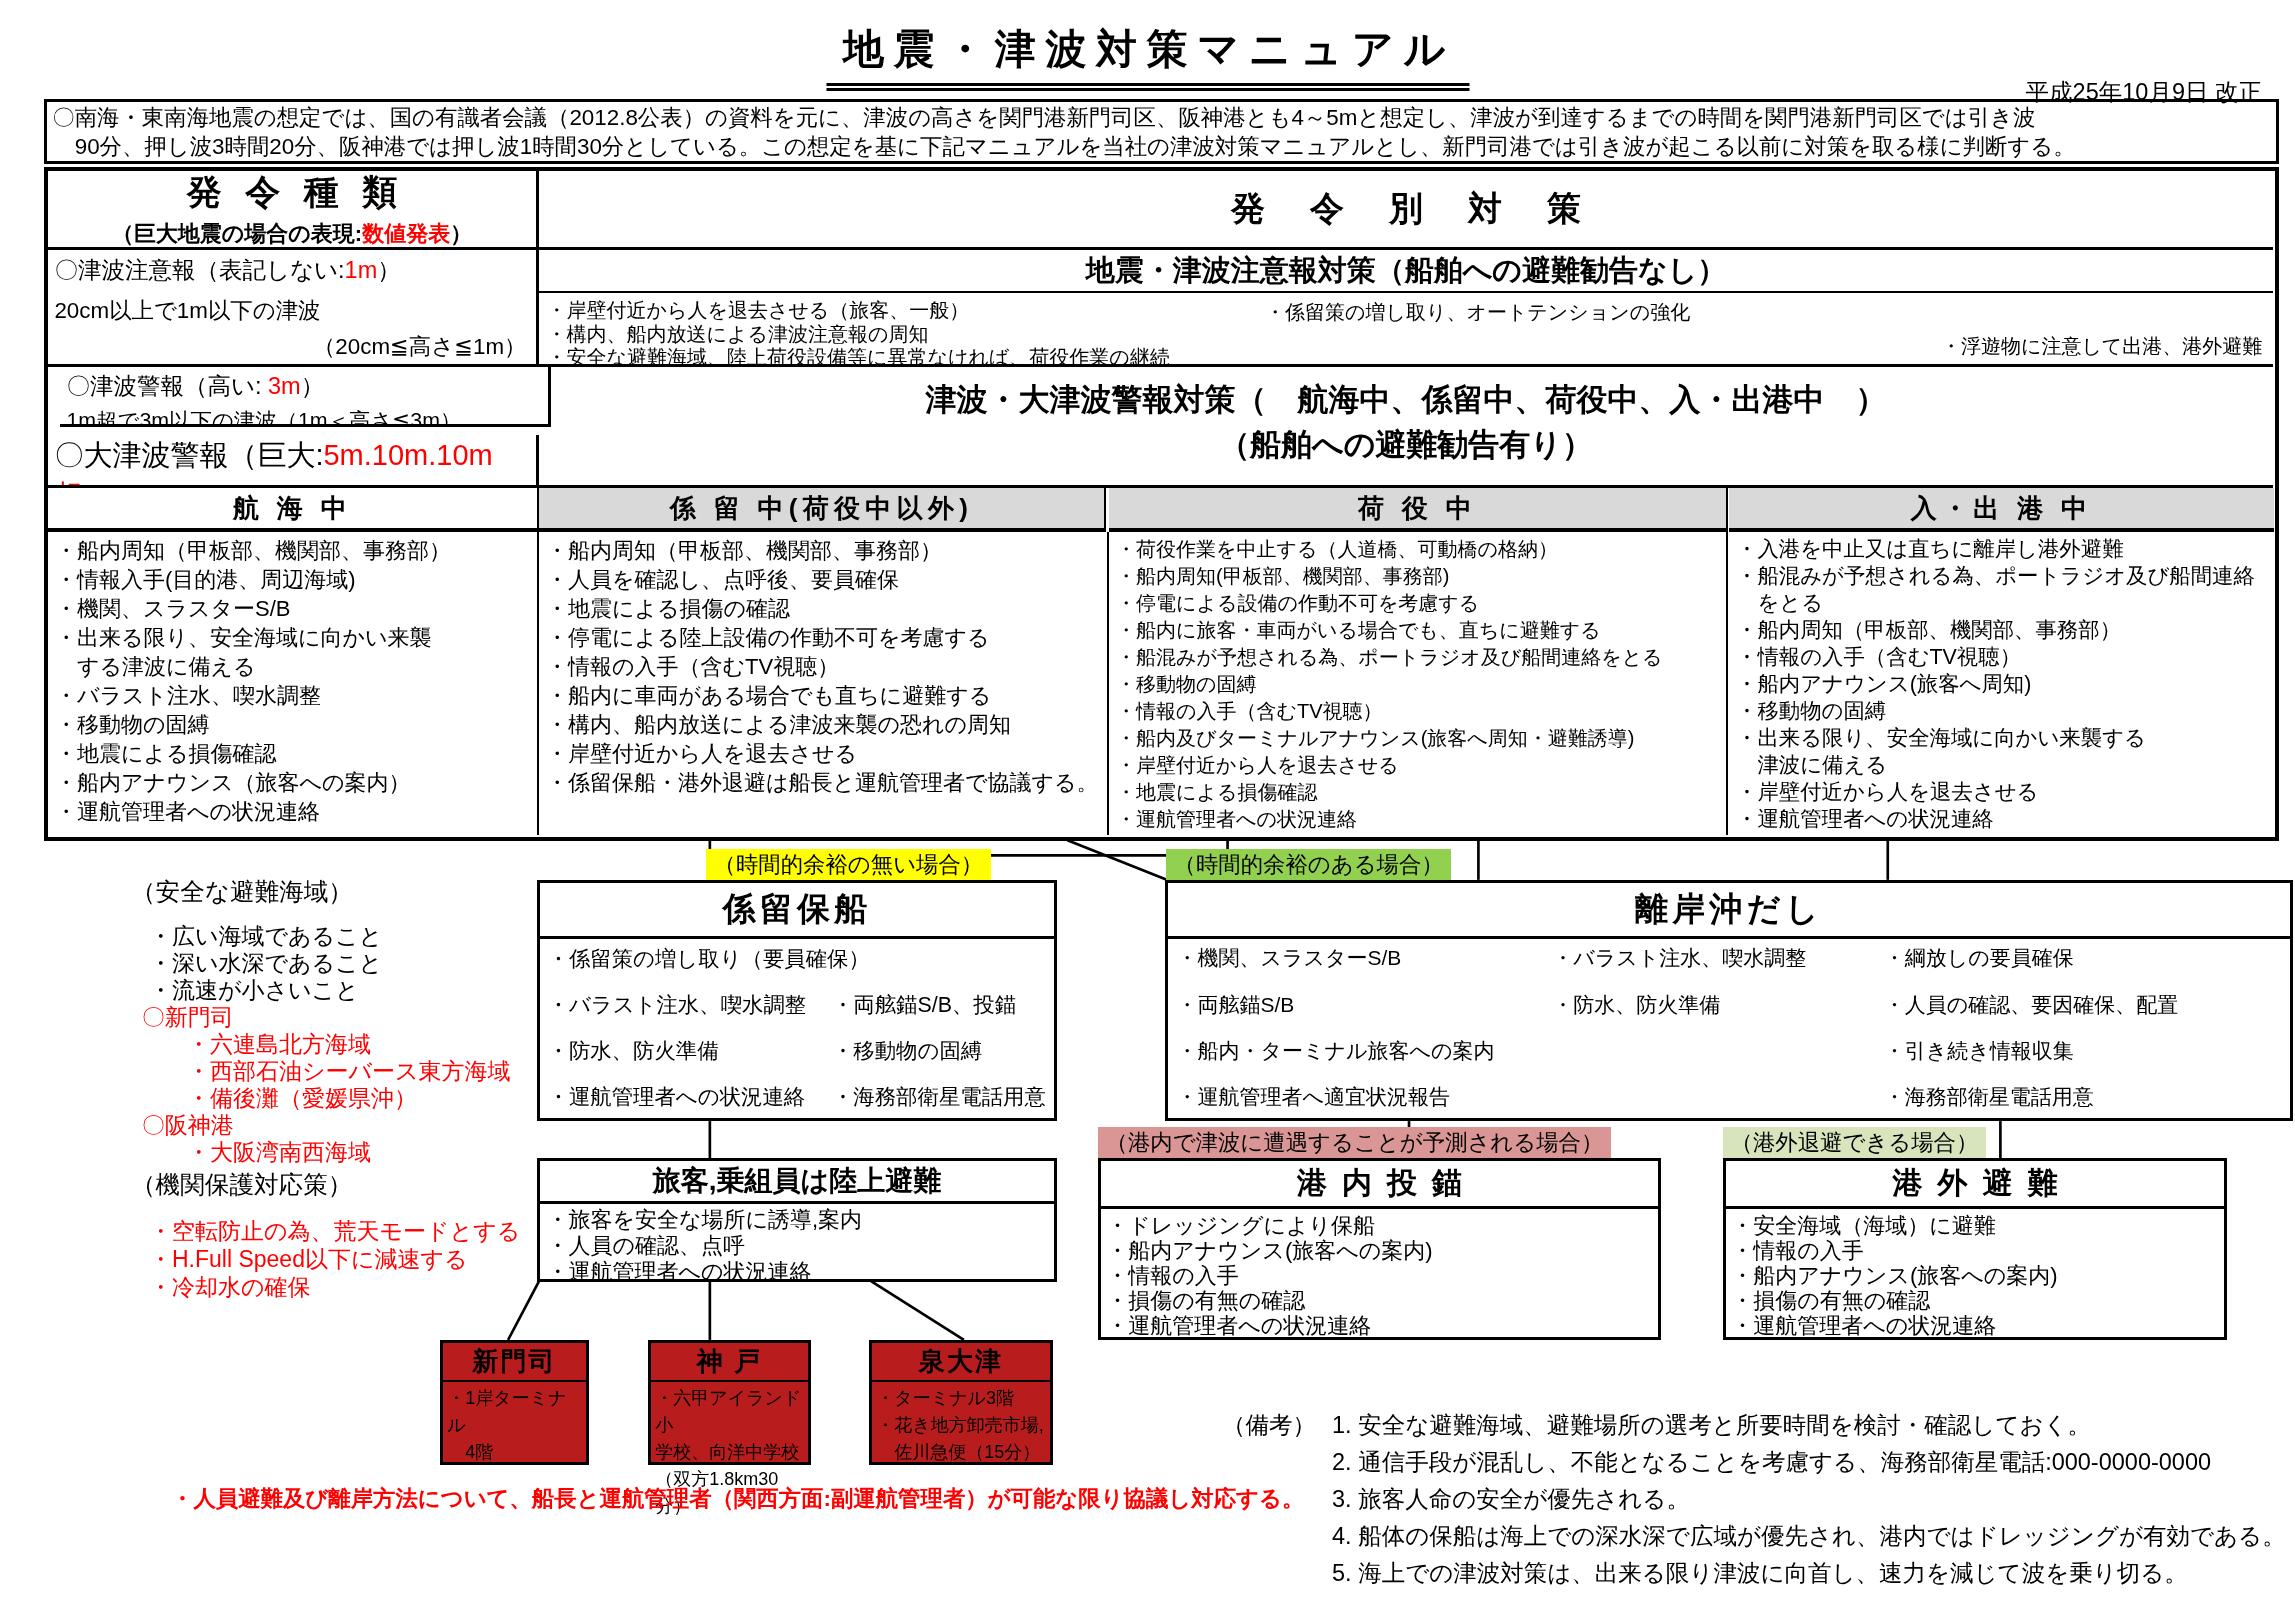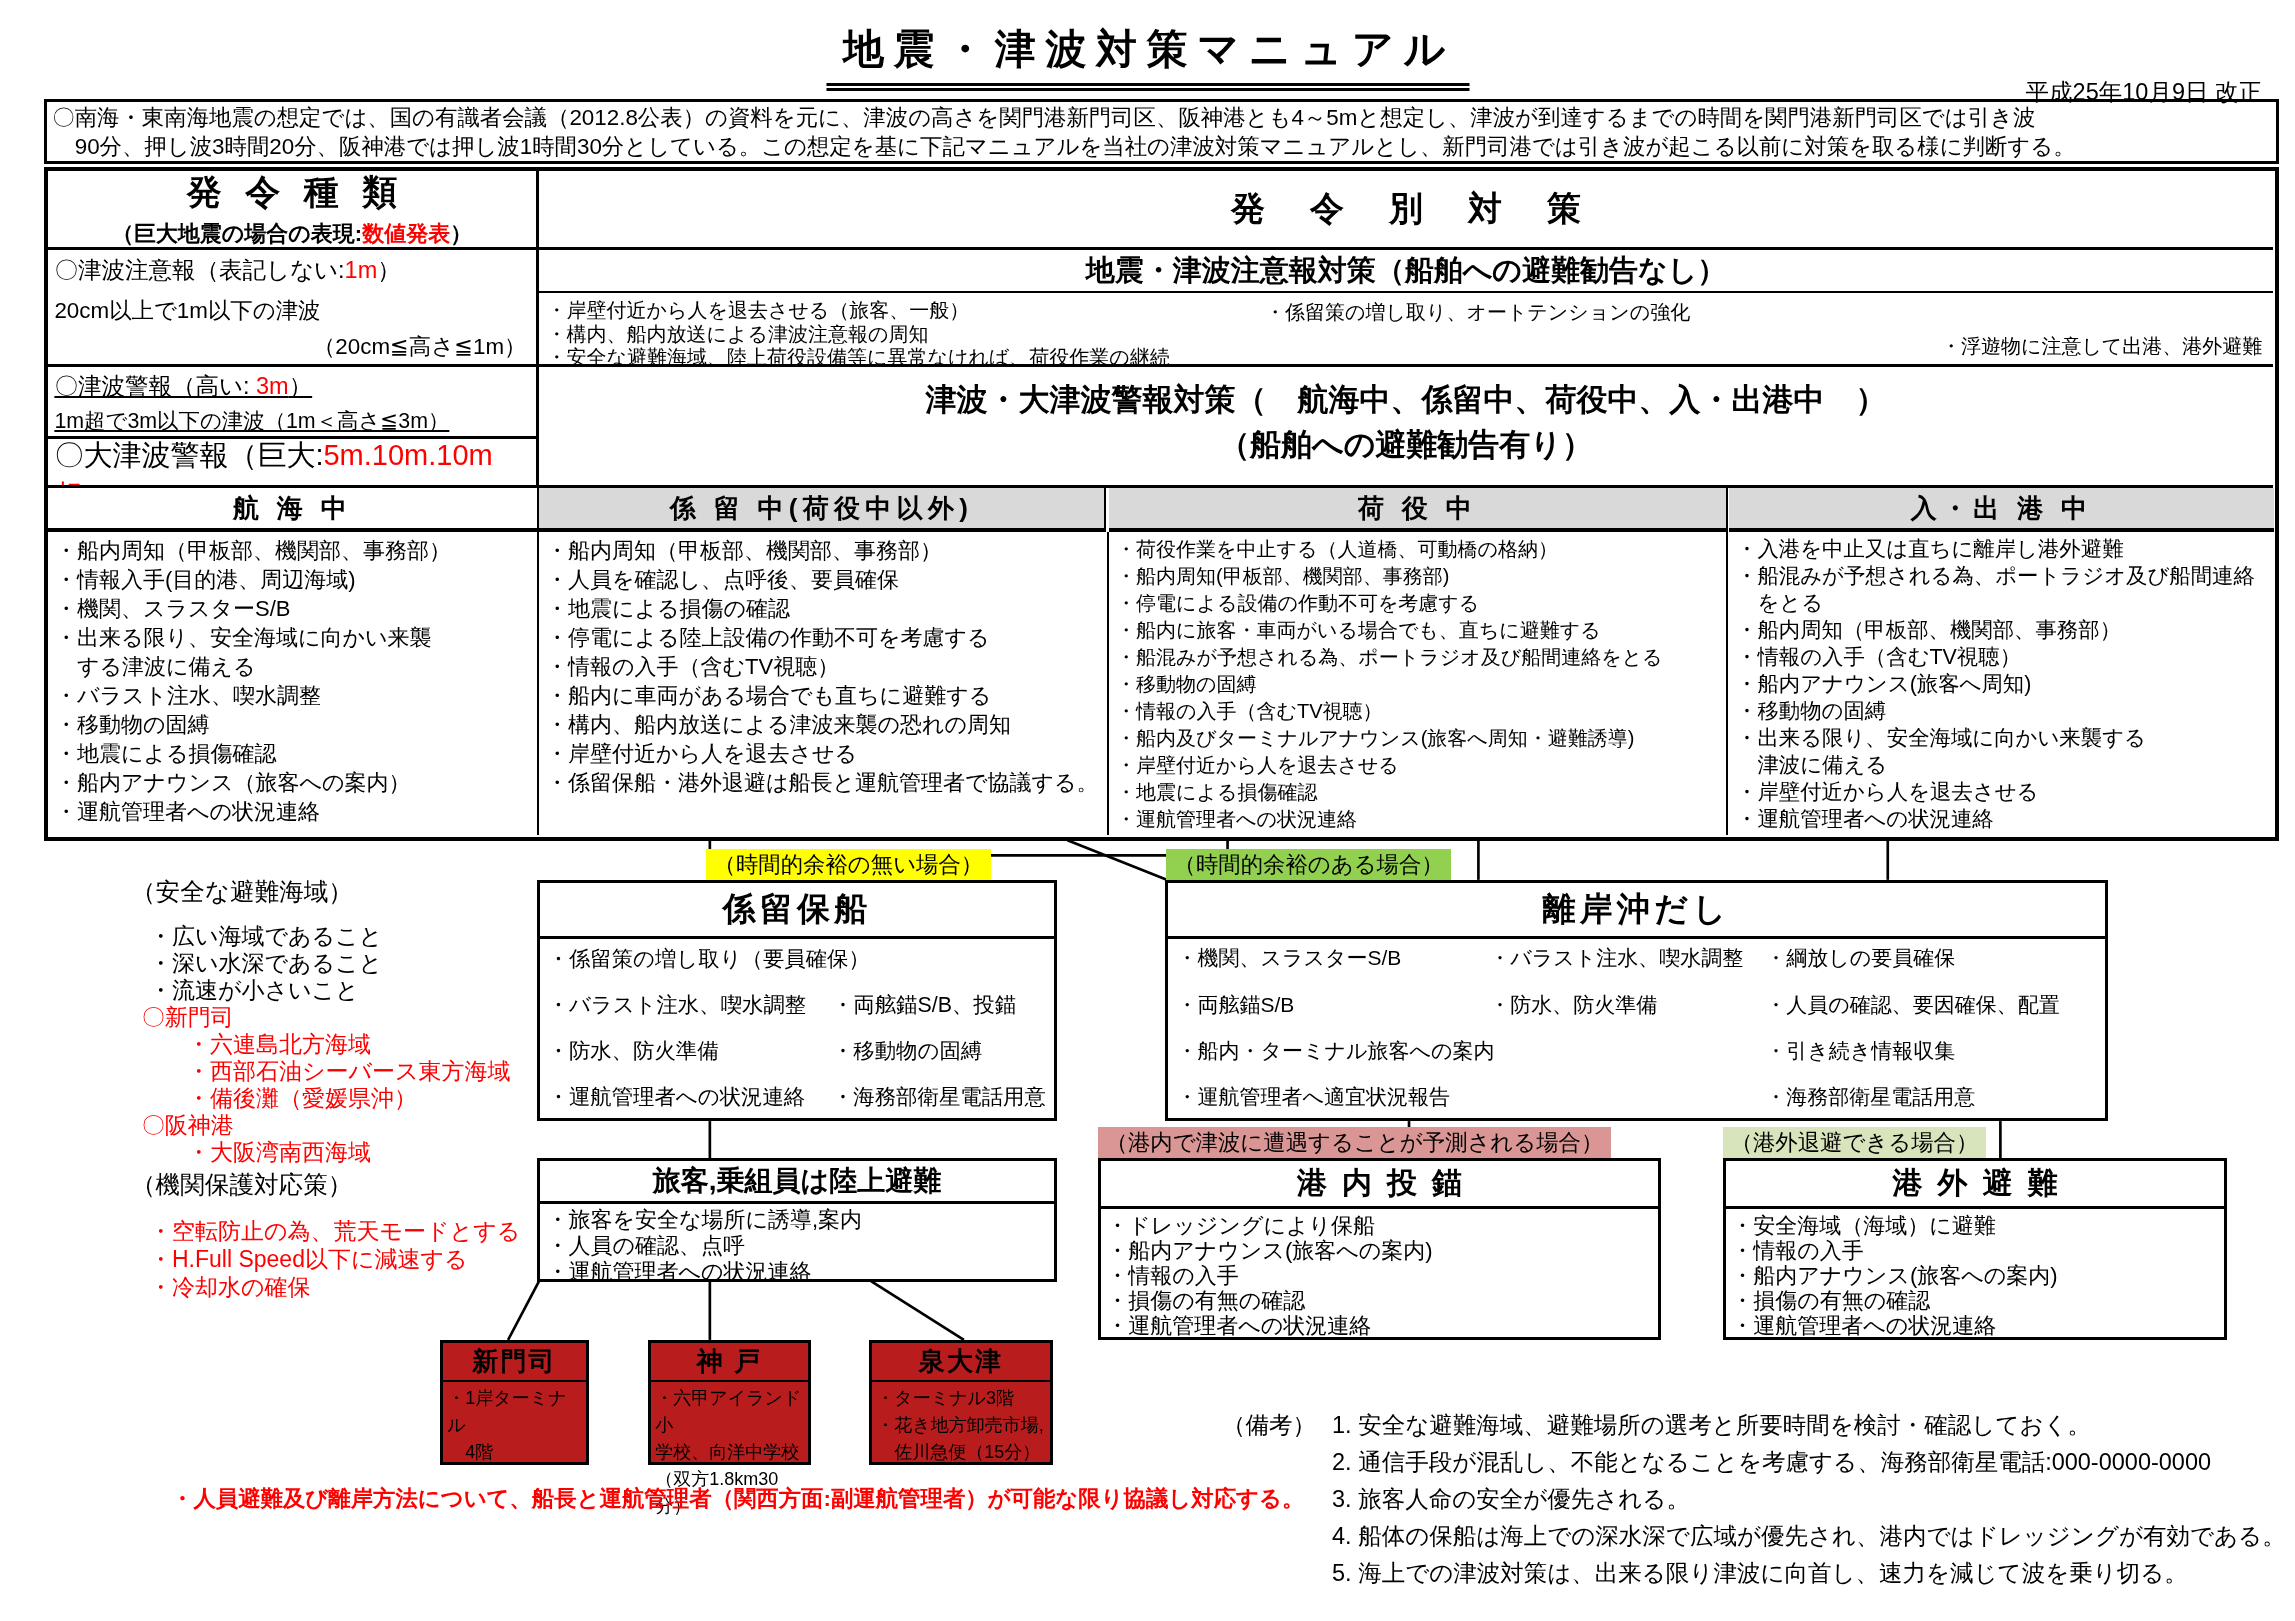--- a/index.html
+++ b/index.html
@@ -29,21 +29,21 @@
   .a2{left:0;top:79px;width:491px;height:117px;padding:3.2px 6.4px;}
   .a2 .l1{font-size:23.5px;margin-top:1.1px;}
   .a2 .l2{font-size:22.4px;margin-top:8.5px;}
   .a2 .l3{font-size:22.4px;margin-top:5.3px;text-align:right;padding-right:3.2px;}
   .b2{left:491px;top:79px;width:1734px;height:117px;}
   .b2-title{height:41px;border-bottom:2.1px solid #000;display:flex;align-items:center;justify-content:center;
             font-size:29px;font-weight:bold;}
   .b2-left{position:absolute;left:7.5px;top:49px;font-size:20px;line-height:23.5px;}
   .b2-mid{position:absolute;left:726px;top:49px;font-size:20px;}
   .b2-right{position:absolute;right:10.7px;bottom:4.3px;font-size:20px;}
-  .a3{left:0;top:196px;width:491px;height:72px;padding:2.1px 6.4px;text-decoration:underline;}
+  .a3{left:12px;top:196px;width:491px;height:60px;padding:2.1px 6.4px;}
   .a3 .l1{font-size:23.5px;margin-top:1.1px;}
   .a3 .l2{font-size:21.4px;margin-top:4.3px;}
   .a4{left:0;top:264px;width:491px;height:53px;padding:1.1px 6.4px;}
   .a4 .l1{font-size:29px;}
   .a4 .l2{font-size:21.4px;display:flex;justify-content:space-between;margin-top:2.1px;padding-right:2.1px;}
   .b34{left:491px;top:196px;width:1734px;height:121px;text-align:center;padding-top:7.5px;}
   .b34 .l1{font-size:31px;font-weight:bold;line-height:49px;}
   .b34 .l2{font-size:31px;font-weight:bold;}
   .chead{display:flex;align-items:center;justify-content:center;font-size:26px;font-weight:bold;letter-spacing:5.3px;}
   .gray{background:#d9d9d9;}
@@ -70,21 +70,21 @@
   .fbox{position:absolute;border:3.2px solid #000;background:#fff;box-sizing:border-box;}
   .fbox .hd{border-bottom:3.2px solid #000;display:flex;align-items:center;justify-content:center;font-weight:bold;}
   .fbox .bd{box-sizing:border-box;}
   #box-moor{left:537px;top:880px;width:520px;height:241px;}
   #box-moor .hd{height:53px;font-size:33px;letter-spacing:4.3px;}
   #box-moor .bd{height:182px;display:flex;flex-direction:column;justify-content:space-between;padding:5.3px 7.5px 9.6px;}
   #box-moor .row{display:flex;}
   #box-moor .cell{font-size:21.4px;white-space:nowrap;}
   #box-moor .cell:nth-child(1){width:57%;}
   #box-moor .cell:nth-child(2){width:43%;}
-  #box-offshore{left:1165px;top:880px;width:943px;height:241px;}
+  #box-offshore{left:1165px;top:880px;width:1128px;height:241px;}
   #box-offshore .hd{height:53px;font-size:33px;letter-spacing:4.3px;}
   #box-offshore .bd{height:182px;display:flex;flex-direction:column;justify-content:space-between;padding:5.3px 8.5px 9.6px;}
   #box-offshore .row{display:flex;}
   #box-offshore .cell{font-size:21px;white-space:nowrap;}
   #box-offshore .cell:nth-child(1){width:34%;}
   #box-offshore .cell:nth-child(2){width:30%;}
   #box-offshore .cell:nth-child(3){width:36%;}
   #box-evac{left:537px;top:1158px;width:520px;height:124px;}
   #box-evac .hd{height:40px;font-size:28px;}
   #box-evac .bd{padding:3.2px 6.4px;font-size:22px;line-height:26px;}

